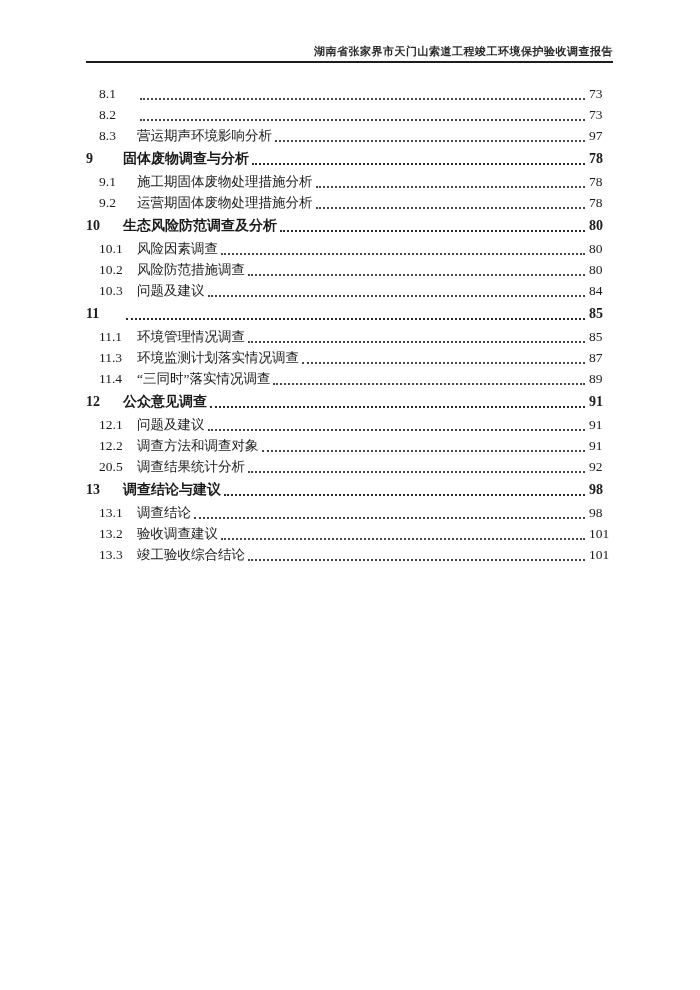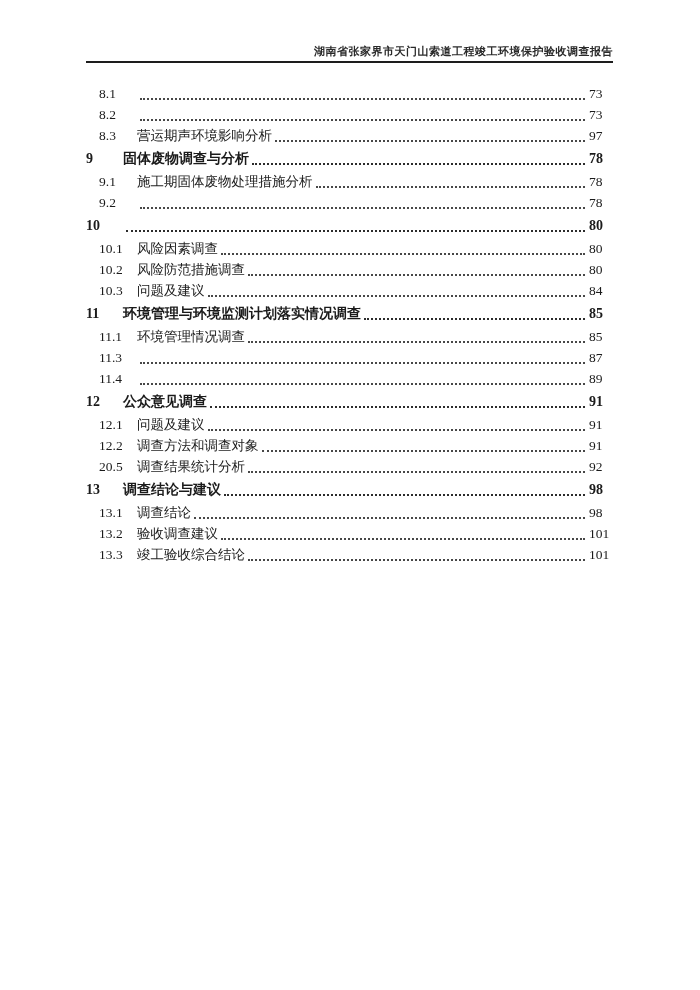--- a/index.html
+++ b/index.html
@@ -119,26 +119,28 @@
 
   <div class="toc-row l2">
     <span class="num">9.1</span>
     <span class="title">施工期固体废物处理措施分析</span>
     <span class="leader"></span>
     <span class="pagenum">78</span>
   </div>
 
   <div class="toc-row l2">
     <span class="num">9.2</span>
+    <span class="title">运营期固体废物处理措施分析</span>
     <span class="leader"></span>
     <span class="pagenum">78</span>
   </div>
 
   <div class="toc-row l1">
     <span class="num">10</span>
+    <span class="title">生态风险防范调查及分析</span>
     <span class="leader"></span>
     <span class="pagenum">80</span>
   </div>
 
   <div class="toc-row l2">
     <span class="num">10.1</span>
     <span class="title">风险因素调查</span>
     <span class="leader"></span>
     <span class="pagenum">80</span>
   </div>
@@ -152,41 +154,42 @@
 
   <div class="toc-row l2">
     <span class="num">10.3</span>
     <span class="title">问题及建议</span>
     <span class="leader"></span>
     <span class="pagenum">84</span>
   </div>
 
   <div class="toc-row l1">
     <span class="num">11</span>
-    <span class="title">环境管理与环境监测计划落实情况调查</span>
     <span class="leader"></span>
     <span class="pagenum">85</span>
   </div>
 
   <div class="toc-row l2">
     <span class="num">11.1</span>
     <span class="title">环境管理情况调查</span>
     <span class="leader"></span>
     <span class="pagenum">85</span>
   </div>
 
 
   <div class="toc-row l2">
     <span class="num">11.3</span>
+    <span class="title">环境监测计划落实情况调查</span>
     <span class="leader"></span>
     <span class="pagenum">87</span>
   </div>
 
   <div class="toc-row l2">
     <span class="num">11.4</span>
+    <span class="title">“三同时”落实情况调查</span>
     <span class="leader"></span>
     <span class="pagenum">89</span>
   </div>
 
   <div class="toc-row l1">
     <span class="num">12</span>
     <span class="title">公众意见调查</span>
     <span class="leader"></span>
     <span class="pagenum">91</span>
   </div>

